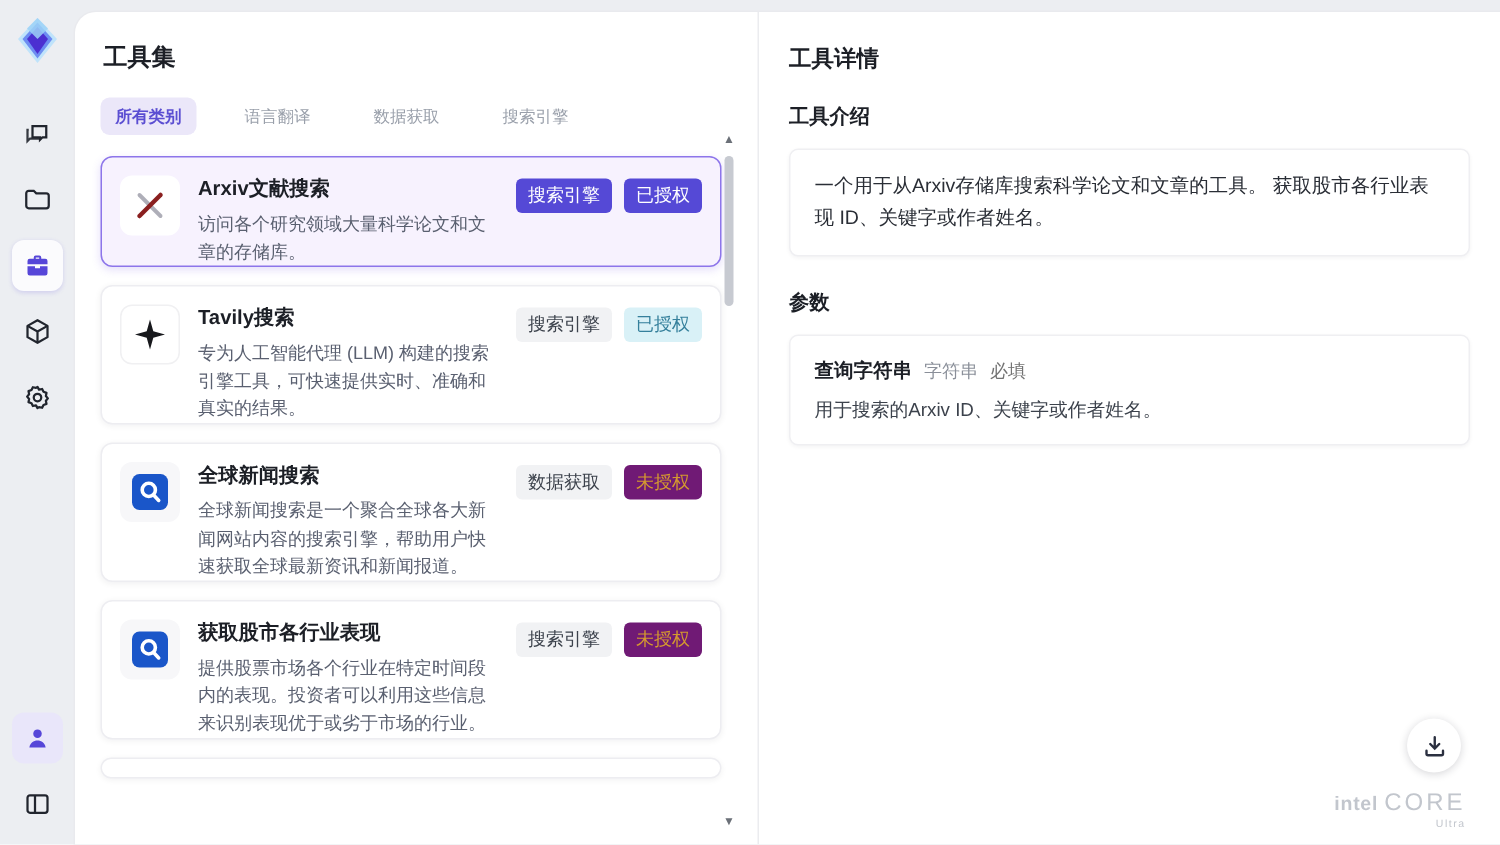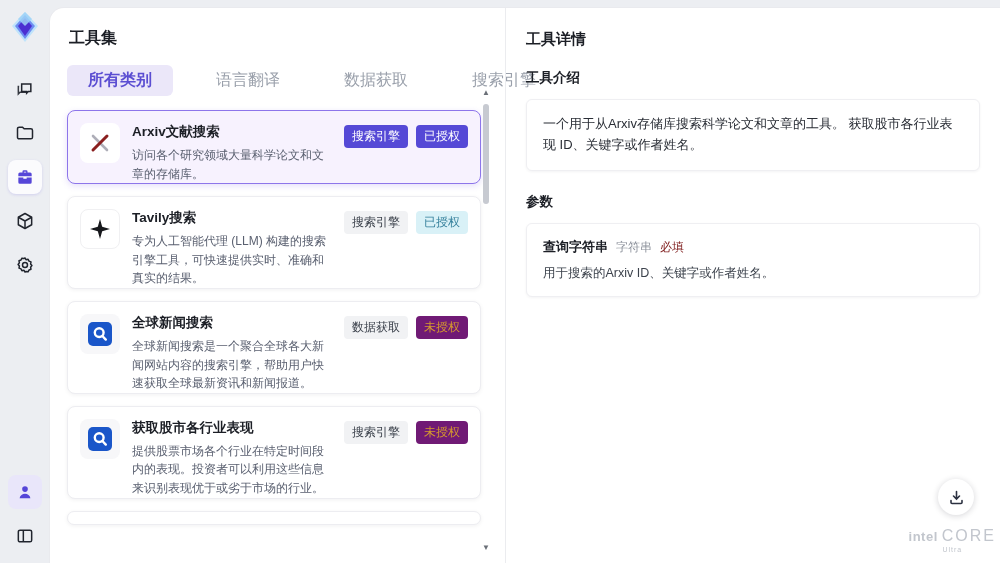--- a/index.html
+++ b/index.html
@@ -14,21 +14,21 @@
   .rail-btn.active { background:#fbfbfd; box-shadow:0 1px 3px rgba(90,70,220,.18); }
   .rail-spacer { flex:1; }
 
   
   .panel { position:absolute; left:50px; top:8px; right:0; bottom:0; background:#ffffff; border-top-left-radius:14px; display:flex; overflow:hidden; box-shadow:0 0 0 1px #e9eaee; }
 
   
   .tools-col { width:455px; position:relative; padding:16px 24px 0 17px; }
   .page-title { font-size:16px; font-weight:bold; margin:4px 0 16px 2px; }
   .tabs { display:flex; align-items:center; gap:22px; margin-bottom:14px; }
-  .tab { font-size:16px; color:#9aa0ab; cursor:pointer; padding:5px 21px; border-radius:6px; white-space:nowrap; }
+  .tab { font-size:11px; color:#9aa0ab; cursor:pointer; padding:5px 10px; border-radius:6px; white-space:nowrap; }
   .tab.active { background:#ebe7f9; color:#5b4ed2; font-weight:bold; }
 
   .cards { display:flex; flex-direction:column; gap:12px; }
   .card { background:#fff; border:1px solid #ededf1; border-radius:8px; box-shadow:0 1px 4px rgba(20,24,40,.06); padding:12px 12px 0 12px; display:flex; gap:12px; cursor:pointer; }
   .card.selected { background:#f7f2fe; border:1.5px solid #8d75ea; box-shadow:0 2px 6px rgba(110,80,230,.18); }
   .tool-ico { width:40px; height:40px; border-radius:8px; background:#f7f7f9; flex:none; display:flex; align-items:center; justify-content:center; }
   .card.selected .tool-ico { background:#ffffff; }
   .tool-ico svg { width:26px; height:26px; }
   .card-main { flex:1; min-width:0; }
   .card-title { font-size:13.5px; font-weight:bold; margin-bottom:5px; }
@@ -49,27 +49,27 @@
 
   
   .detail-col { flex:1; border-left:1px solid #ebecef; padding:16px 20px; position:relative; }
   .detail-title { font-size:15px; font-weight:bold; margin:6px 0 20px 0; }
   .detail-sub { font-size:13.5px; font-weight:bold; margin-bottom:12px; }
   .detail-box { background:#fff; border:1px solid #efeff2; border-radius:6px; box-shadow:0 1px 3px rgba(20,24,40,.05); padding:14px 16px; margin-bottom:22px; }
   .intro-text { font-size:13px; color:#2a2e36; line-height:1.6; }
   .param-line { display:flex; align-items:baseline; gap:8px; margin-bottom:9px; }
   .param-name { font-size:13px; font-weight:bold; }
   .param-type { font-size:12px; color:#8a8f99; }
-  .param-req { font-size:12px; color:#7f1d1d; }
+  .param-req { font-size:12px; color:#737373; }
   .param-desc { font-size:12.5px; color:#3c424c; }
 
   
   .fab { position:absolute; right:26px; bottom:48px; width:36px; height:36px; border-radius:50%; background:#ffffff; box-shadow:0 1px 6px rgba(20,24,40,.18); display:flex; align-items:center; justify-content:center; cursor:pointer; }
   .fab svg { width:17px; height:17px; }
-  .intel { position:absolute; right:4px; bottom:10px; color:#c2c6cd; line-height:1; text-align:center; user-select:none; }
+  .intel { position:absolute; right:23px; bottom:10px; color:#c2c6cd; line-height:1; text-align:right; user-select:none; }
   .intel .row { display:flex; align-items:baseline; gap:4px; justify-content:flex-end; }
   .intel .i { font-size:13px; font-weight:bold; letter-spacing:.5px; }
   .intel .c { font-size:16px; letter-spacing:2px; }
   .intel .u { font-size:7px; letter-spacing:1px; margin-top:2px; }
 </style>
 </head>
 <body>
 
 <div class="rail">
   <div class="logo">

